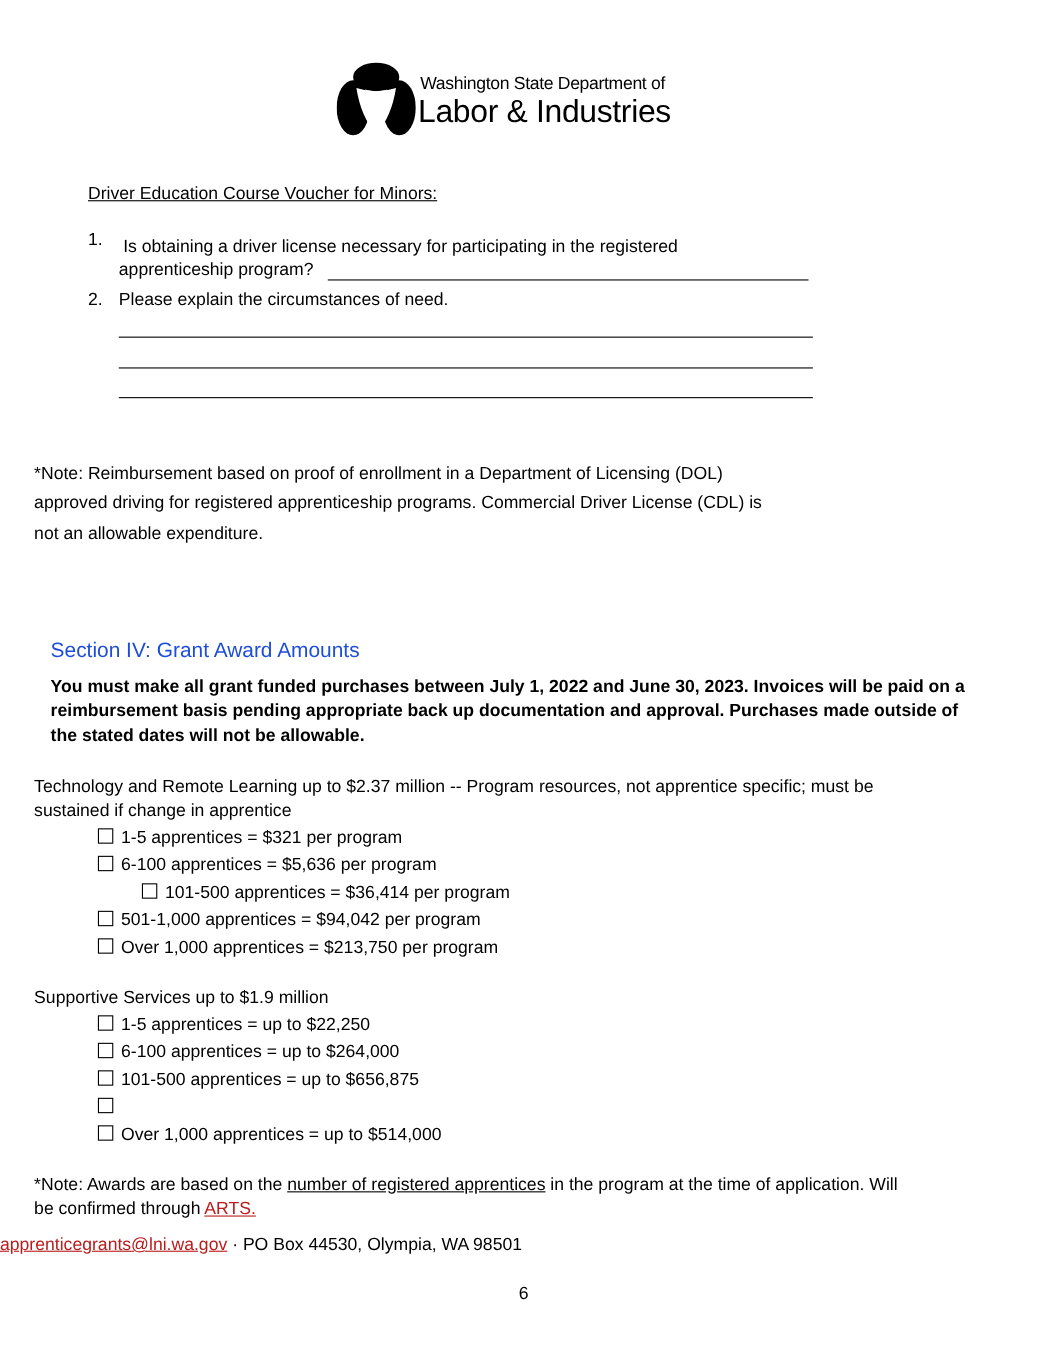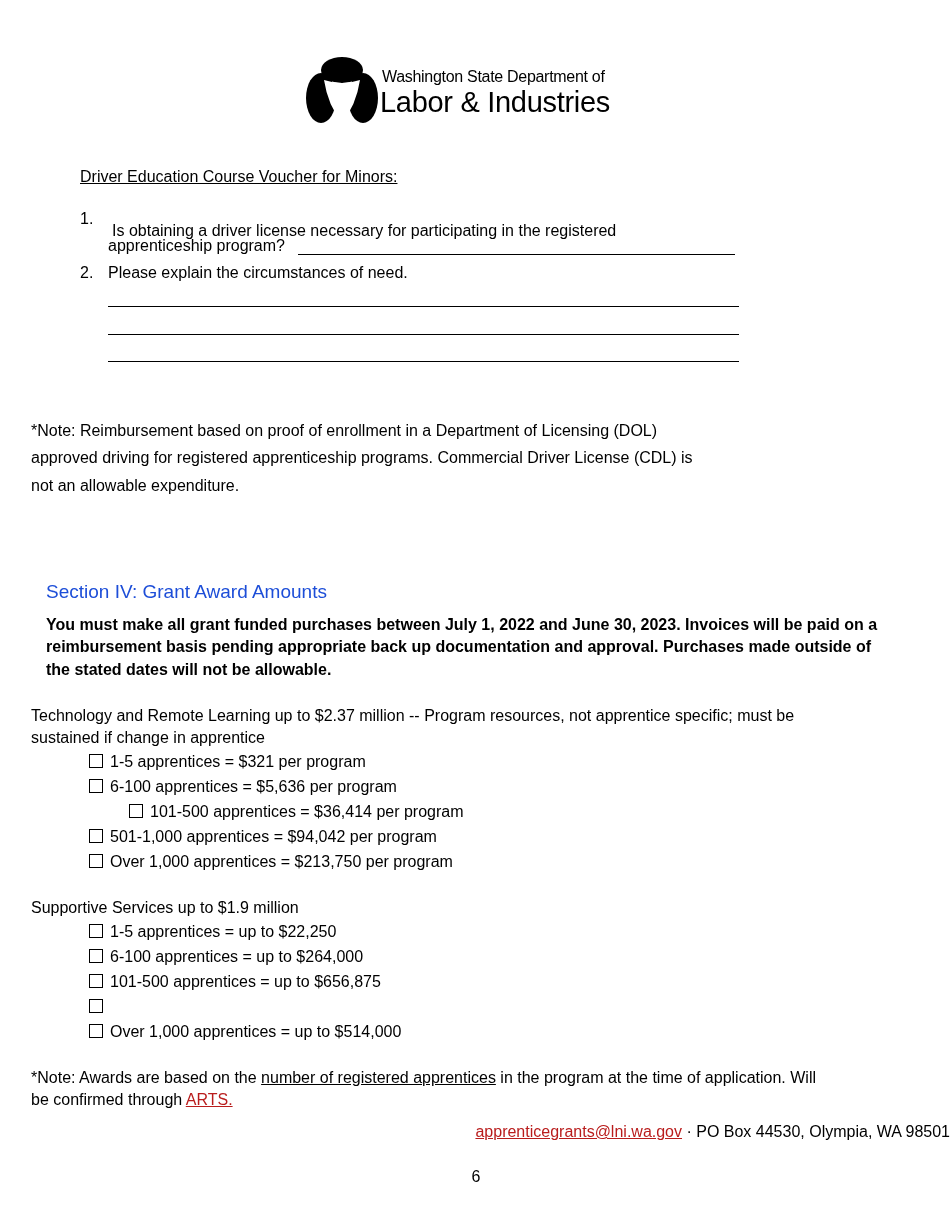--- a/index.html
+++ b/index.html
@@ -29,21 +29,21 @@
     <ellipse cx="57" cy="42" rx="15" ry="25" fill="#000"></ellipse>
     <path d="M18 24 Q36 30 54 24 Q50 50 36 66 Q22 50 18 24 Z" fill="#fff"></path>
   </svg>
   <span class="l1">Washington State Department of</span>
   <span class="l2">Labor &amp; Industries</span>
 </div>
 
 <div class="abs u" style="left:80px; top:168px;">Driver Education Course Voucher for Minors:</div>
 
 <div class="abs" style="left:80px; top:210px;">1.</div>
-<div class="abs" style="left:112px; top:222px;">Is obtaining a driver license necessary for participating in the registered</div>
+<div class="abs" style="left:112px; top:216px;">Is obtaining a driver license necessary for participating in the registered</div>
 <div class="abs" style="left:108px; top:237px;">
   <span>apprenticeship program?</span>
 </div>
 <div class="line" style="left:298px; top:254px; width:437px;"></div>
 
 <div class="abs" style="left:80px; top:264px;">2.</div>
 <div class="abs" style="left:108px; top:264px;">Please explain the circumstances of need.</div>
 <div class="line" style="left:108px; top:306px; width:631px;"></div>
 <div class="line" style="left:108px; top:334px; width:631px;"></div>
 <div class="line" style="left:108px; top:361px; width:631px;"></div>
@@ -73,16 +73,16 @@
 <div class="abs" style="left:89px; top:998px;"><span class="cb"></span></div>
 <div class="abs" style="left:89px; top:1023px;"><span class="cb"></span><span>Over 1,000 apprentices = up to $514,000</span></div>
 
 <div class="abs" style="left:31px; top:1069px;">
   <span>*Note:  Awards are based on the </span><span class="u">number of registered apprentices</span><span> in the program at the time of application.  Will</span>
 </div>
 <div class="abs" style="left:31px; top:1091px;">
   <span>be confirmed through </span><span class="link">ARTS.</span>
 </div>
 
-<div class="abs" style="left:0; width:950px; text-align:right; top:1123px;">
+<div class="abs" style="left:0; width:950px; text-align:left; top:1123px;">
   <span class="link">apprenticegrants@lni.wa.gov</span><span> · PO Box 44530, Olympia, WA 98501</span>
 </div>
 <div class="abs" style="left:0; width:952px; text-align:center; top:1168px;">6</div>
 
 </body></html>

